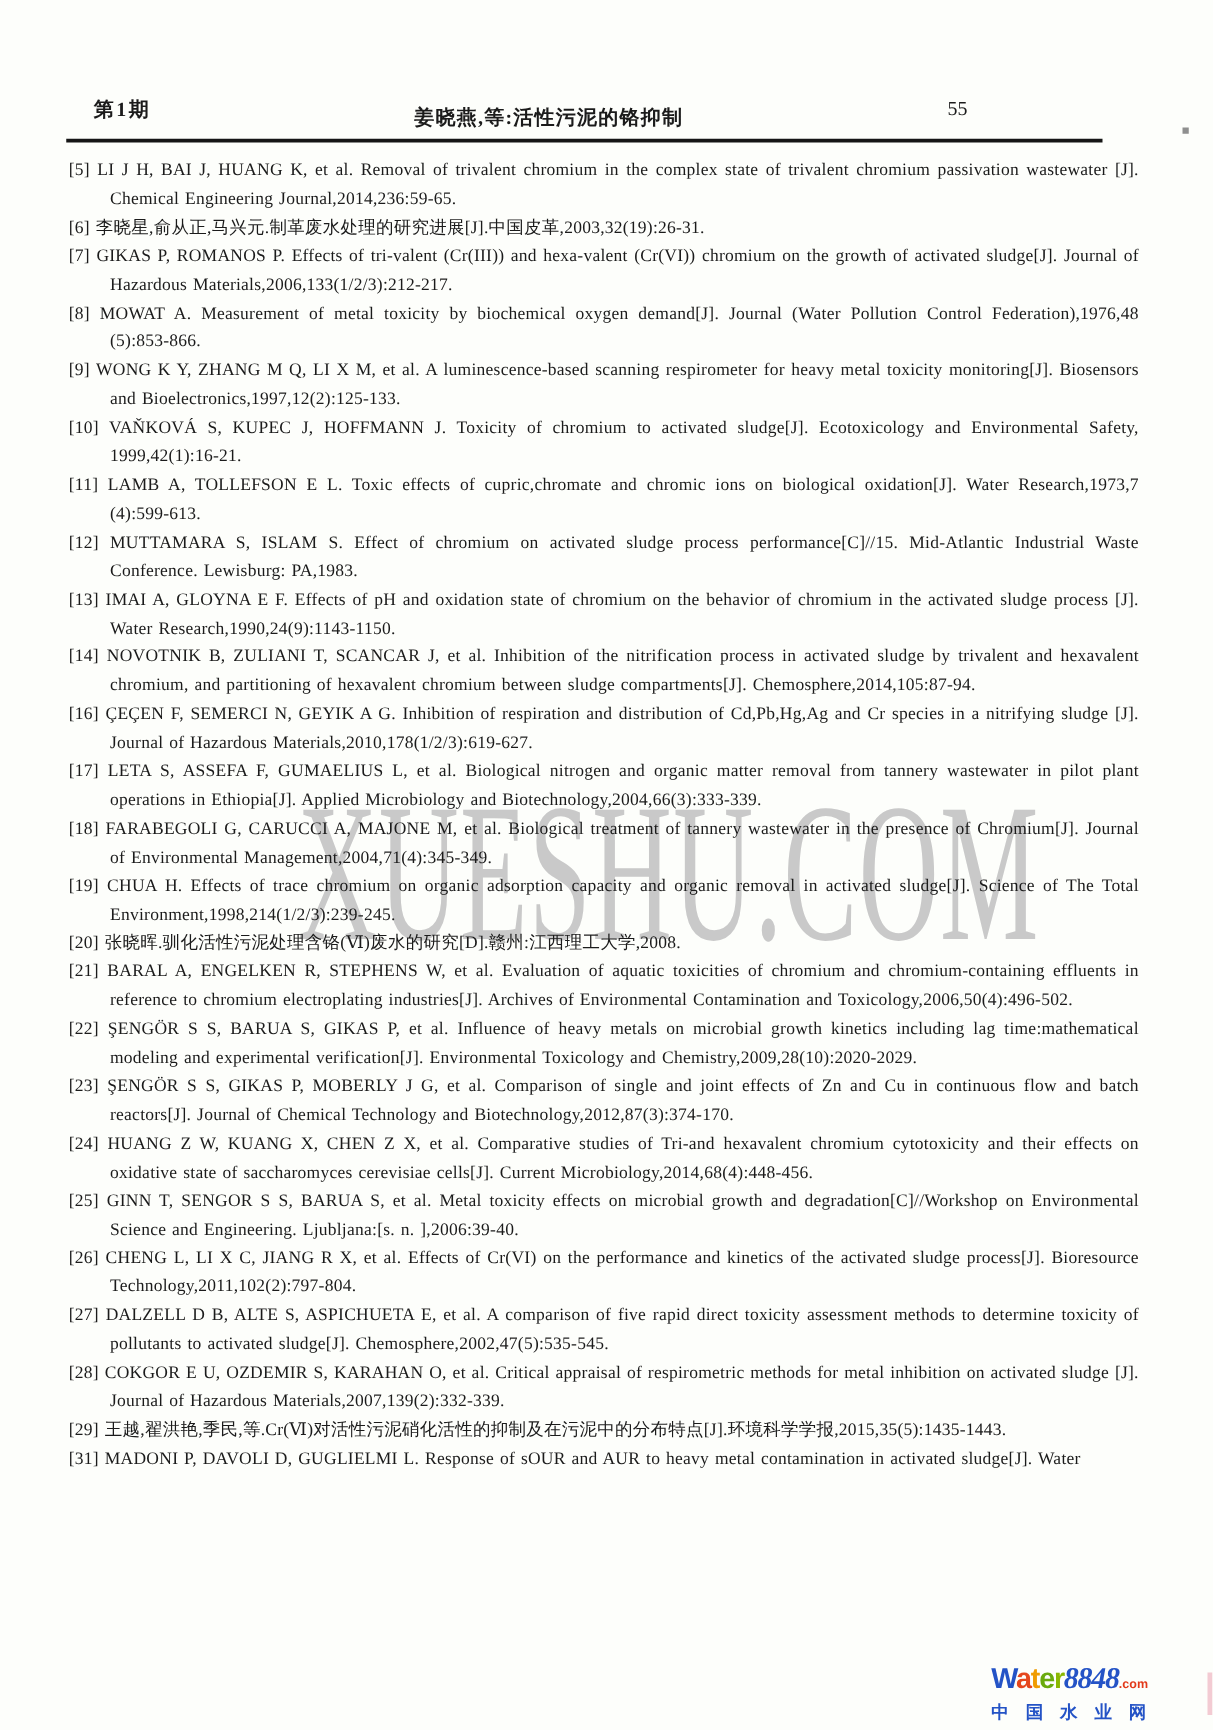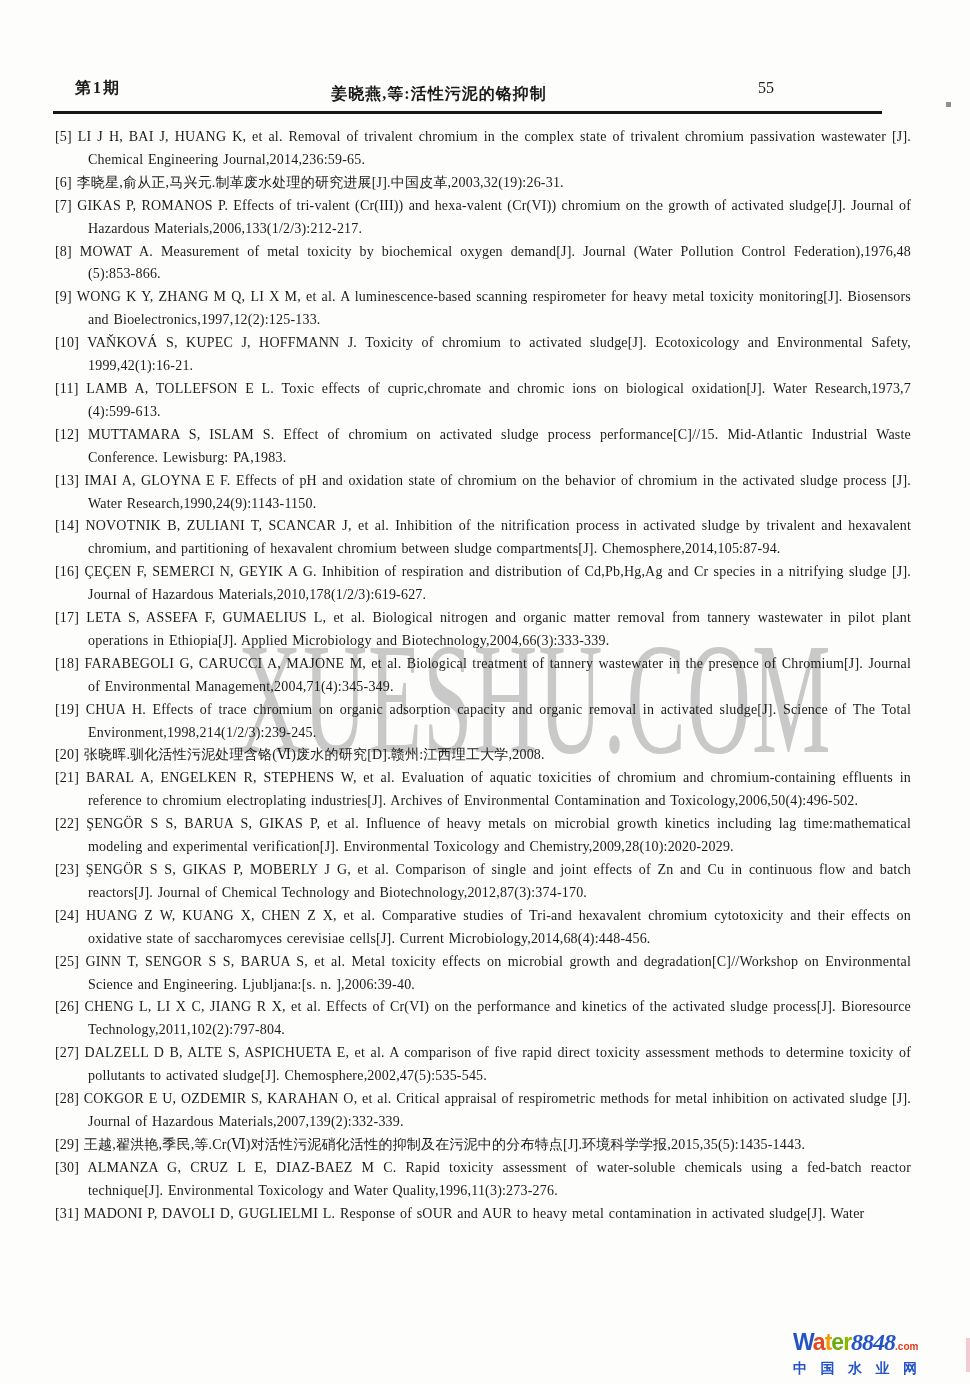--- a/index.html
+++ b/index.html
@@ -118,21 +118,20 @@
   <p class="ref"><span class="ref-label">[25]</span> <span>GINN T, SENGOR S S, BARUA S, et al. Metal toxicity effects on microbial growth and degradation[C]//Workshop on Environmental Science and Engineering. Ljubljana:[s. n. ],2006:39-40.</span></p>
 
   <p class="ref"><span class="ref-label">[26]</span> <span>CHENG L, LI X C, JIANG R X, et al. Effects of Cr(VI) on the performance and kinetics of the activated sludge process[J]. Bioresource Technology,2011,102(2):797-804.</span></p>
 
   <p class="ref"><span class="ref-label">[27]</span> <span>DALZELL D B, ALTE S, ASPICHUETA E, et al. A comparison of five rapid direct toxicity assessment methods to determine toxicity of pollutants to activated sludge[J]. Chemosphere,2002,47(5):535-545.</span></p>
 
   <p class="ref"><span class="ref-label">[28]</span> <span>COKGOR E U, OZDEMIR S, KARAHAN O, et al. Critical appraisal of respirometric methods for metal inhibition on activated sludge [J]. Journal of Hazardous Materials,2007,139(2):332-339.</span></p>
 
   <p class="ref"><span class="ref-label">[29]</span> <span>王越,翟洪艳,季民,等.Cr(Ⅵ)对活性污泥硝化活性的抑制及在污泥中的分布特点[J].环境科学学报,2015,35(5):1435-1443.</span></p>
 
-  <p class="ref"><span class="ref-label">[30]</span> <span>ALMANZA G, CRUZ L E, DIAZ-BAEZ M C. Rapid toxicity assessment of water-soluble chemicals using a fed-batch reactor technique[J]. Environmental Toxicology and Water Quality,1996,11(3):273-276.</span></p>
 
   <p class="ref"><span class="ref-label">[31]</span> <span>MADONI P, DAVOLI D, GUGLIELMI L. Response of sOUR and AUR to heavy metal contamination in activated sludge[J]. Water</span></p>
 </main>
 
   <div class="speck"></div>
   <div class="edge-mark"></div>
 
   <div class="logo">
     <div class="logo-line1">
       <span class="logo-brand" id="logo-brand"><span style="color: rgb(36, 83, 198);">W</span><span style="color: rgb(229, 71, 29);">a</span><span style="color: rgb(240, 156, 0);">t</span><span style="color: rgb(106, 170, 13);">e</span><span style="color: rgb(138, 184, 0);">r</span></span><span class="logo-num">8848</span><span class="logo-tld">.com</span>

